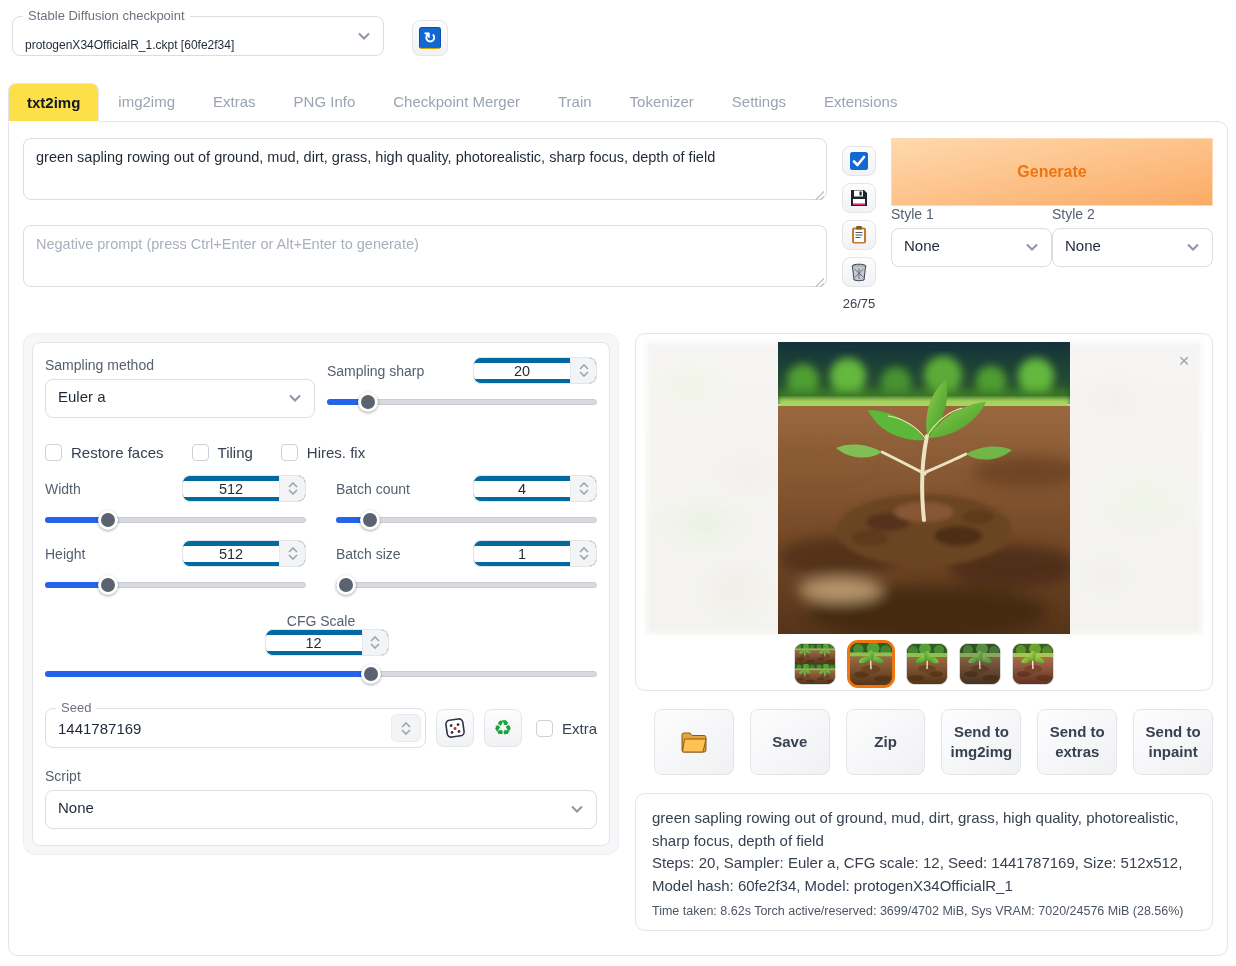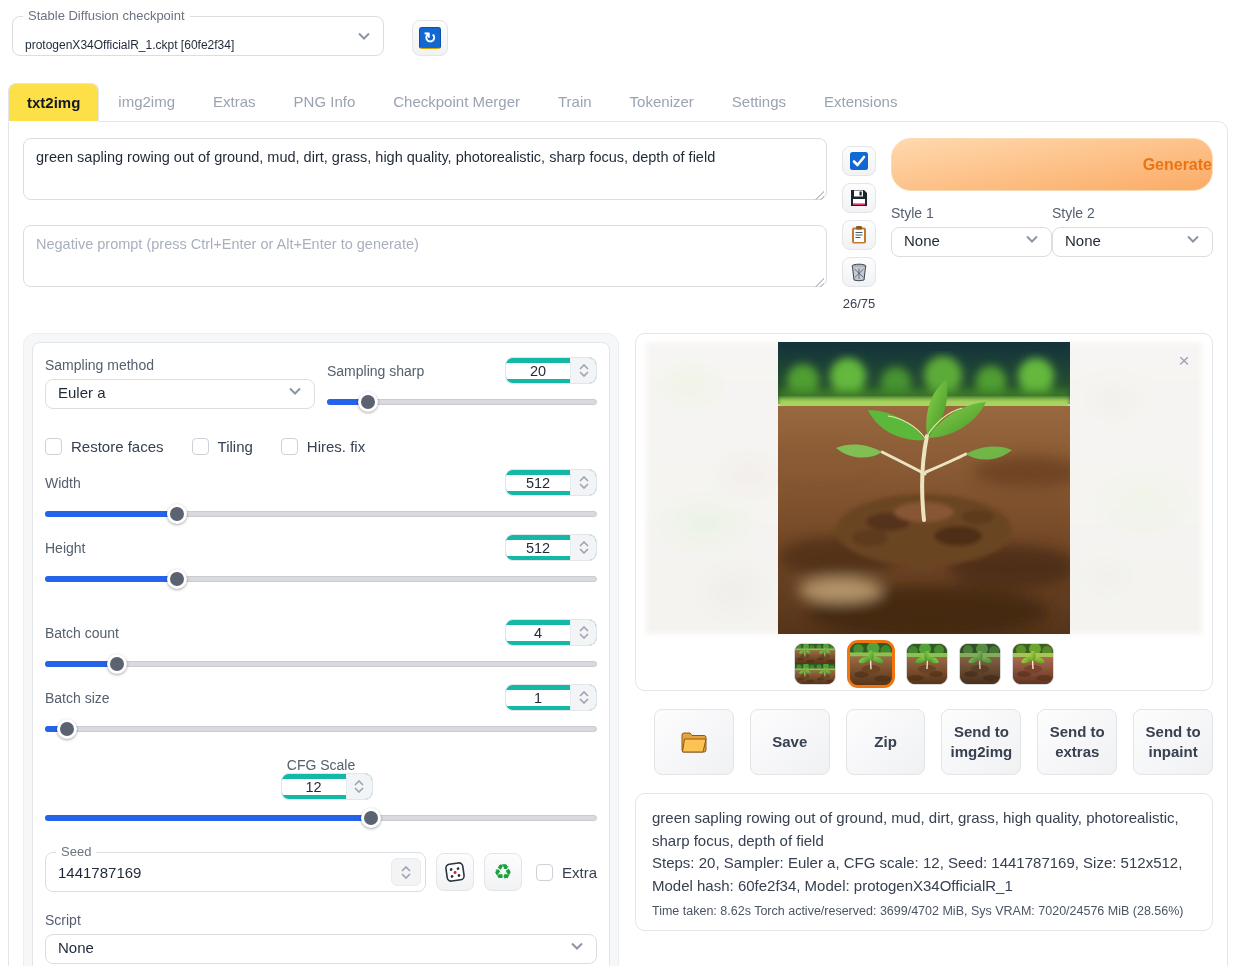--- a/index.html
+++ b/index.html
@@ -37,58 +37,58 @@
           font-family:"Liberation Sans","DejaVu Sans",sans-serif; font-size:14.5px; color:#1f2937; outline:none; }
   textarea.prompt::placeholder { color:#a8b0bd; }
   .ta-wrap { position:relative; }
   .ta-wrap::after { content:""; position:absolute; right:3px; bottom:3px; width:11px; height:11px; pointer-events:none;
      background:repeating-linear-gradient(135deg, transparent 0 2px, #c3c8cf 2px 3.5px); clip-path:polygon(100% 0,100% 100%,0 100%); }
   .toolcol { width:36px; display:flex; flex-direction:column; gap:7px; align-items:center; padding-top:8px; }
   .toolbtn { width:34px; height:30px; }
   .tokcount { font-size:13px; color:#374151; margin-top:2px; }
 
   .gcol { width:322px; display:flex; flex-direction:column; }
-  .generate { height:53px; border:1px solid #fcd9b0; border-radius:20px; cursor:pointer;
+  .generate { height:68px; border:1px solid #fcd9b0; border-radius:0; cursor:pointer;
               background:linear-gradient(to bottom right,#ffd9ae,#fbab66);
-              color:#ec7412; font-weight:bold; font-size:16px;text-align:right; }
-  .styles { display:flex; margin-top:14px; }
+              color:#ec7412; font-weight:bold; font-size:16px; }
+  .styles { display:flex; }
   .stylebox { flex:1; }
   .lbl { font-size:14px; color:#55606e; margin-bottom:6px; display:block; }
-  .select { height:30px; border:1px solid #dadde2; border-radius:8px; background:#fff; display:flex; align-items:flex-start;
-            padding:4px 12px; cursor:pointer; }
+  .select { height:39px; border:1px solid #dadde2; border-radius:8px; background:#fff; display:flex; align-items:flex-end;
+            padding:12px 12px; cursor:pointer; }
   .select .val { flex:1; color:#1f2937; font-size:15px; }
 
   
   .bodyrow { display:flex; gap:16px; margin-top:22px; align-items:flex-start; }
 
   .settings-outer { width:596px; background:#f6f7f8; border:1px solid #eceef1; border-radius:12px; padding:8px; }
   .settings-card { background:#fff; border:1px solid #e2e5ea; border-radius:8px; padding:14px 12px 16px 12px; }
 
   .srow { display:flex; gap:12px; }
   .scol { flex:1; }
-  .numfield { display:flex; align-items:center; border:1px solid #e2e5ea; border-radius:8px; height:27px; width:92px; background:#14b8a6; overflow:hidden;margin-left:11px; }
+  .numfield { display:flex; align-items:center; border:1px solid #e2e5ea; border-radius:8px; height:27px; width:124px; background:#0369a1; overflow:hidden;margin-left:11px; }
   .numfield input { flex:1; width:40px; border:none; outline:none; text-align:center; font-size:14.5px; color:#1f2937;
                     font-family:"Liberation Sans","DejaVu Sans",sans-serif; }
   .spin { width:26px; height:100%; display:flex; flex-direction:column; align-items:center; justify-content:center; gap:1px;
           background:#f3f4f6; border-left:1px solid #e9ebee; cursor:pointer; }
   .spin svg { width:10px; height:6px; } .spin path { stroke:#9aa3b2; stroke-width:1.6; fill:none; }
 
   .slider { position:relative; height:20px; margin-top:8px; cursor:pointer; }
   .slider .track { position:absolute; top:7px; left:0; right:0; height:6px; background:#d8dade; border:1px solid #c9ccd2; border-radius:4px; }
   .slider .fill { position:absolute; top:7px; left:0; height:6px; background:#2563eb; border-radius:4px 0 0 4px; }
   .slider .thumb { position:absolute; top:0; width:20px; height:20px; border-radius:50%; background:#5b6270;
                    border:3px solid #fff; box-shadow:0 1px 3px rgba(0,0,0,.35); transform:translateX(-10px); }
 
   .lblrow { display:flex; align-items:center; justify-content:space-between; }
   .cbrow { display:flex; gap:28px; margin:26px 0 14px 0; }
   .cb { display:flex; align-items:center; gap:9px; cursor:pointer; }
   .cb .box { width:17px; height:17px; border:1.5px solid #cdd2d9; border-radius:4px; background:#fff; }
   .cb .cblabel { font-size:15px; color:#374151; font-weight:500; }
 
-  .dimrow { display:flex; gap:30px; margin-top:4px;flex-direction:column; }
+  .dimrow { display:flex; gap:30px; margin-top:4px; }
   .dimcol { flex:1; }
   .dimhead { display:flex; align-items:center; justify-content:space-between; margin-top:10px; }
 
   .seedrow { display:flex; align-items:center; gap:10px; margin-top:24px; }
   .seedfield { flex:1; height:40px; display:flex; align-items:center; padding:0 4px 0 12px; }
   .seedfield .val { flex:1; font-size:15px; color:#1f2937; }
   .seedspin { width:30px; height:28px; background:#f3f4f6; border:1px solid #e9ebee; border-radius:6px;
               display:flex; flex-direction:column; align-items:center; justify-content:center; gap:1px; cursor:pointer; }
   .seedspin svg { width:10px; height:6px; } .seedspin path { stroke:#9aa3b2; stroke-width:1.6; fill:none; }
   .sqbtn { width:38px; height:38px; }

